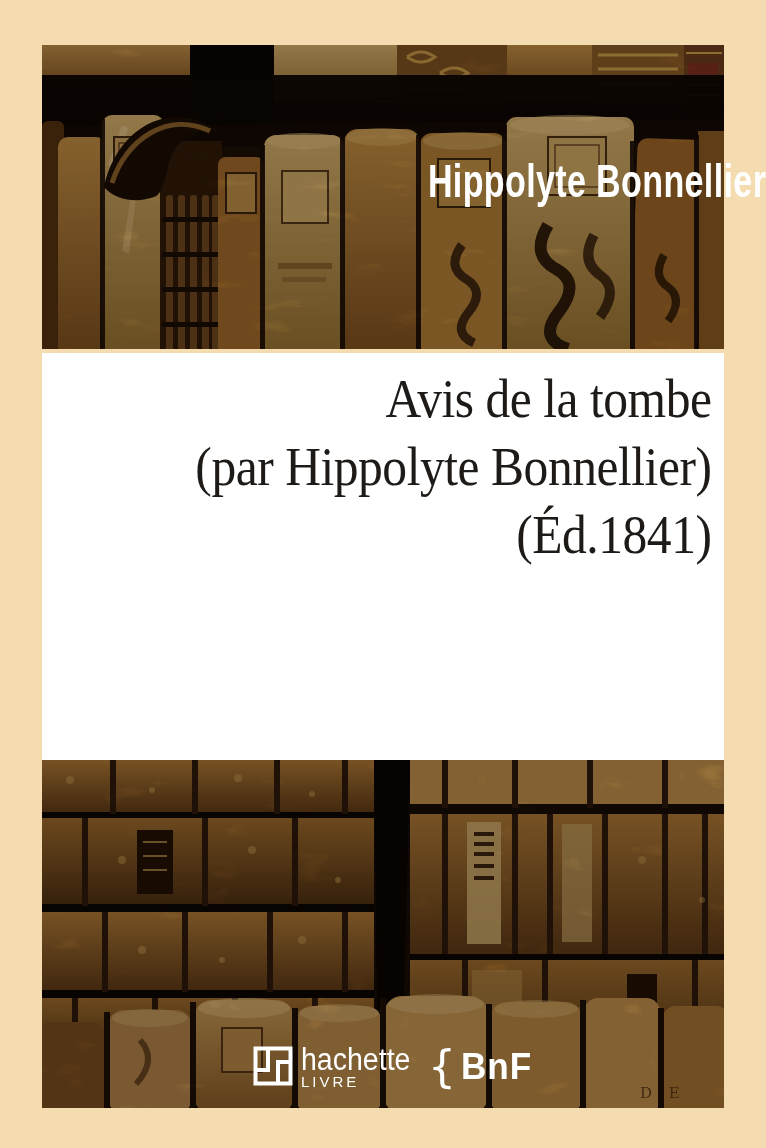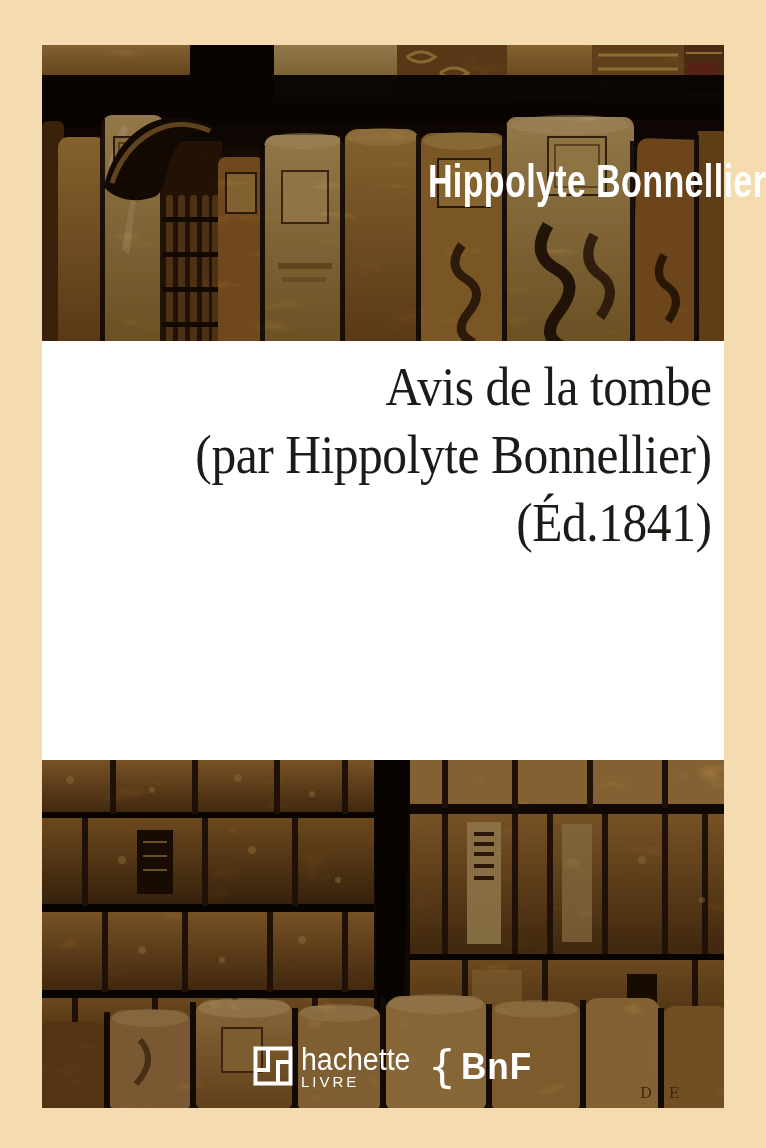--- a/index.html
+++ b/index.html
@@ -7,21 +7,21 @@
     width:766px;height:1148px;overflow:hidden;
     background:#f5dbb0;
     font-family:"Liberation Sans",sans-serif;
   }
   .cover{position:relative;width:766px;height:1148px;background:#f5dbb0;overflow:hidden;}
   .photo-frame{position:absolute;left:42px;top:37px;width:682px;height:1071px;}
   .photo-top{position:absolute;left:0;top:8px;width:752px;height:304px;overflow:hidden;}
   .photo-bottom{position:absolute;left:0;top:723px;width:682px;height:348px;overflow:hidden;}
   .photo-top svg,.photo-bottom svg{display:block;}
   .white-band{
-    position:absolute;left:0;top:304px;width:682px;height:419px;
+    position:absolute;left:0;top:316px;width:682px;height:419px;
     background:#ffffff;
   }
   .author{
     position:absolute;right:28px;top:112px;
     color:#ffffff;
     font-weight:700;font-size:46px;line-height:1.05;
     letter-spacing:0.5px;white-space:nowrap;
     transform:scaleX(0.74);transform-origin:100% 50%;
     font-family:"Liberation Sans",sans-serif;
   }

